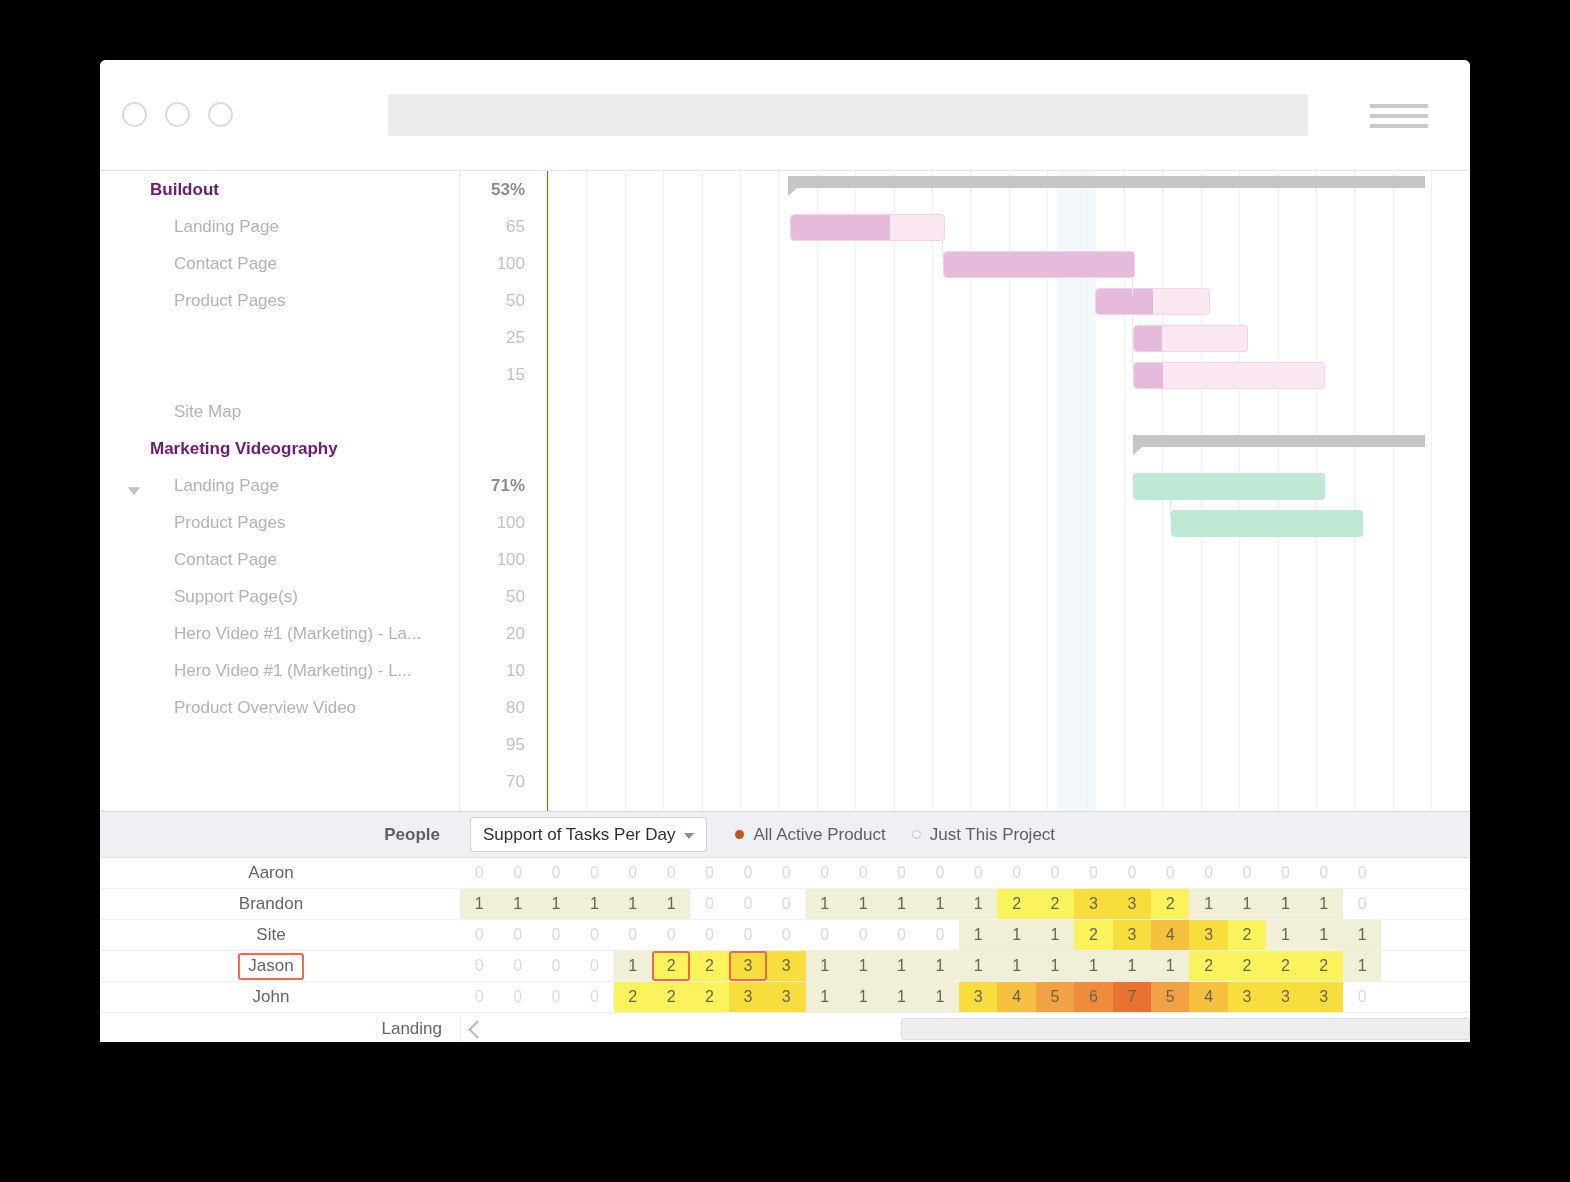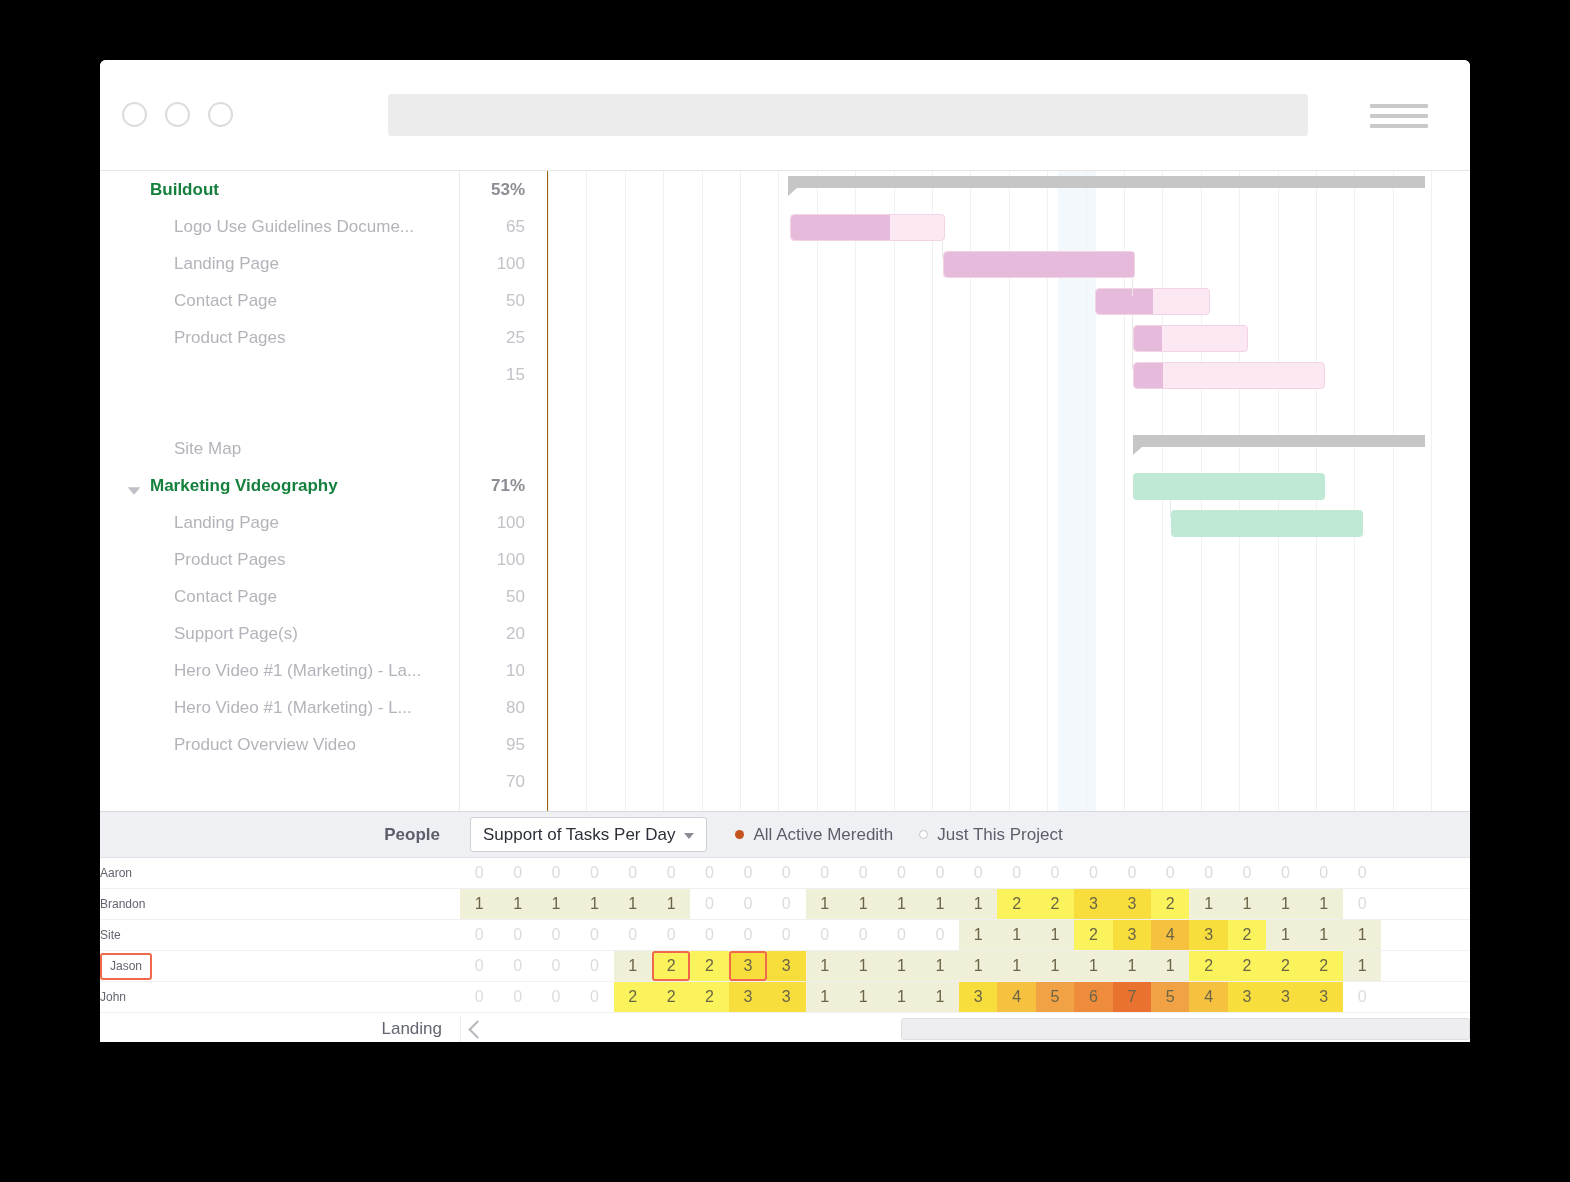--- a/index.html
+++ b/index.html
@@ -109,21 +109,21 @@
     font-size: 17px;
     color: #b3b3bb;
     white-space: nowrap;
     overflow: hidden;
     text-overflow: ellipsis;
     padding-left: 74px;
     box-sizing: border-box;
     width: 100%;
   }
   .row.group .task-name {
-    color: #15803d;
+    color: #701a75;
     font-weight: bold;
     padding-left: 50px;
     position: relative;
   }
   .caret {
     position: absolute;
     left: 28px;
     top: 50%;
     transform: translateY(-50%);
     width: 0; height: 0;
@@ -251,24 +251,24 @@
 
   .people-row {
     height: 30px;
     display: flex;
     align-items: stretch;
     border-bottom: 1px solid #f0f0f2;
   }
   .person-name {
     width: 360px;
     flex: 0 0 360px;
-    text-align: left;
+    text-align: center;
     padding-right: 18px;
     box-sizing: border-box;
-    font-size: 12px;
+    font-size: 17px;
     color: #62656f;
     line-height: 30px;
     position: relative;
   }
   .person-name.selected span.box {
     border: 2px solid #f0694a;
     border-radius: 3px;
     padding: 1px 8px 2px 8px;
     display: inline-block;
     line-height: 20px;
@@ -346,23 +346,20 @@
         <i></i>
         <i></i>
       </div>
     </div>
 
     <div class="gantt-wrap">
       <div class="task-list" id="taskList">
           <div class="row group">
             <span class="caret"></span>
             <span class="task-name">Buildout</span>
-          </div>
-          <div class="row">
-            <span class="task-name">Logo Use Guidelines Docume...</span>
           </div>
           <div class="row">
             <span class="task-name">Landing Page</span>
           </div>
           <div class="row">
             <span class="task-name">Contact Page</span>
           </div>
           <div class="row">
             <span class="task-name">Product Pages</span>
           </div>
@@ -506,21 +503,21 @@
     <div class="people-panel">
       <div class="people-header">
         <div class="people-label">People</div>
         <div class="metric-select">
           <span>Support of Tasks Per Day</span>
           <span class="chev-down"></span>
         </div>
         <div class="radios">
           <div class="radio">
             <span class="rdot on"></span>
-            <span>All Active Meredith</span>
+            <span>All Active Product</span>
           </div>
           <div class="radio">
             <span class="rdot off"></span>
             <span>Just This Project</span>
           </div>
         </div>
       </div>
       <div id="peopleRows">
           <div class="people-row">
             <div class="person-name">Aaron</div>

